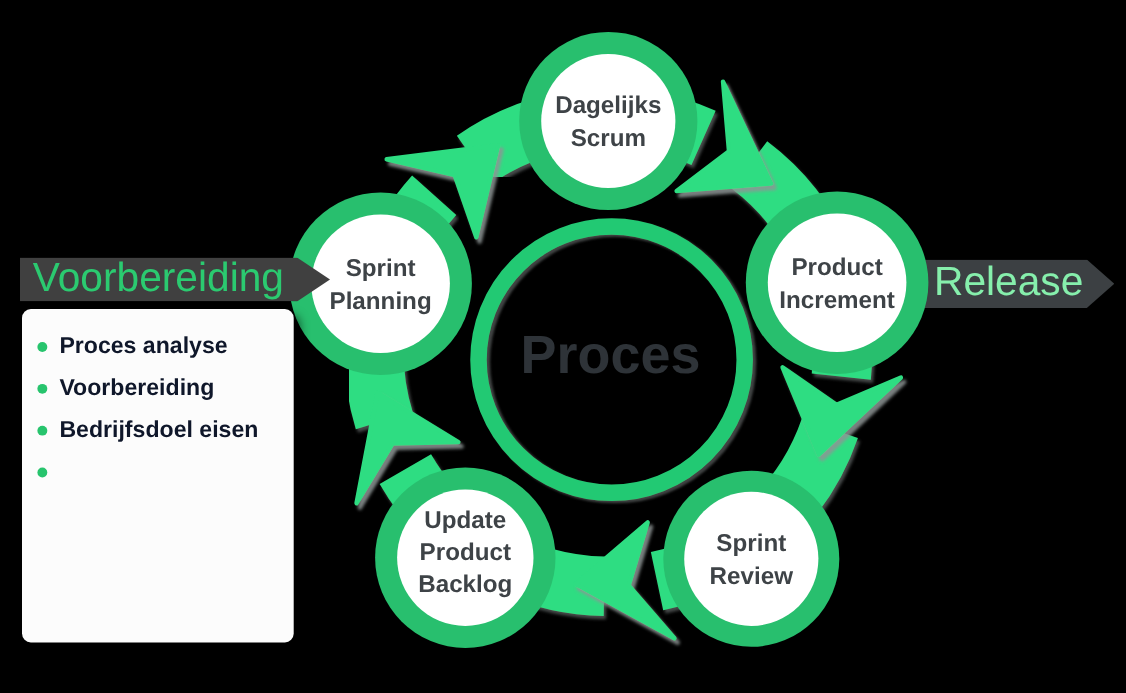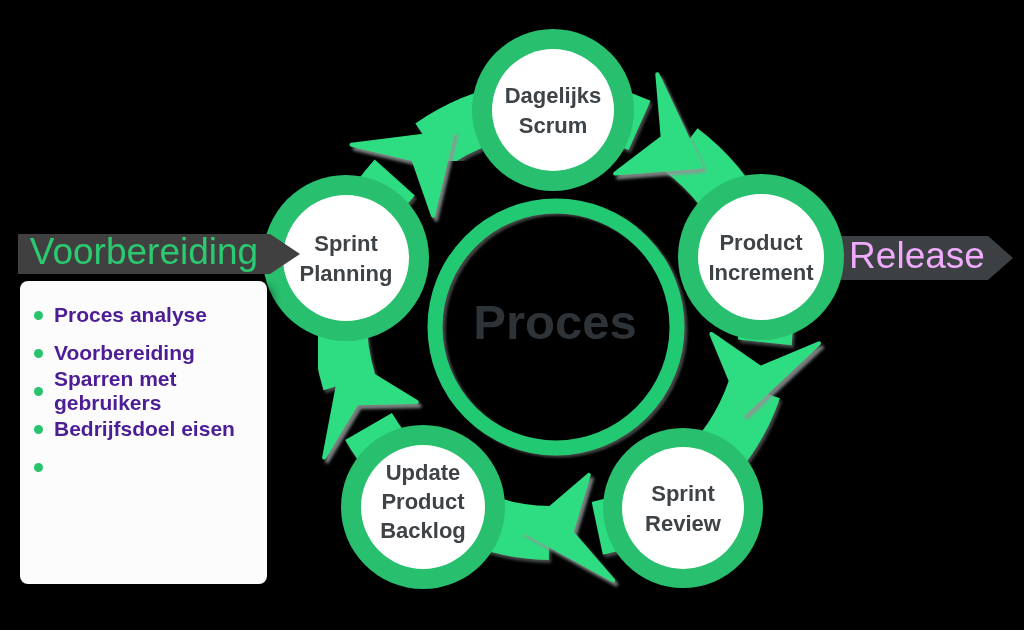--- a/index.html
+++ b/index.html
@@ -12,21 +12,21 @@
 
   
   .release-banner {
     position: absolute; left: 755px; top: 236px; width: 258px; height: 44px;
     background: #3c4043; z-index: 0;
     clip-path: polygon(0 0, 233px 0, 258px 50%, 233px 100%, 0 100%);
   }
   .release-banner .label {
     position: absolute; left: 88px; width: 148px; top: 50%;
     transform: translateY(-54%);
-    text-align: center; color: #f0abfc; font-size: 37px; font-weight: 400;
+    text-align: center; color: #86efac; font-size: 37px; font-weight: 400;
   }
 
   
   .prep-banner {
     position: absolute; left: 18px; top: 234px; width: 282px; height: 40px;
     background: #404040; z-index: 3;
     clip-path: polygon(0 0, 252px 0, 282px 50%, 252px 100%, 0 100%);
     filter: drop-shadow(2px 3px 2px rgba(0,0,0,0.45));
     text-decoration: underline;
   }
@@ -36,21 +36,21 @@
     text-align: center; color: #2bca70; font-size: 37px; font-weight: 400;
   }
   .prep-panel {
     position: absolute; left: 20px; top: 281px; width: 247px; height: 303px;
     background: #fcfcfc; border-radius: 8px; z-index: 2;
     box-shadow: 5px 6px 9px rgba(0,0,0,0.55);
   }
   .prep-list { list-style: none; margin: 0; padding: 15px 0 0 14px; }
   .prep-list li {
     height: 38px; display: flex; align-items: center;
-    font-size: 21px; font-weight: 700; color: #4c1d95;
+    font-size: 21px; font-weight: 700; color: #0f172a;
   }
   .prep-list .bullet {
     width: 9px; height: 9px; border-radius: 50%;
     background: #27c46d; margin-right: 11px; flex: 0 0 auto;
   }
 
   .node-label { font-size: 22px; font-weight: 700; fill: #3e4347; }
   .center-label { font-size: 49px; font-weight: 700; fill: #2e3338; }
 </style>
 </head>
@@ -135,24 +135,20 @@
       <li>
           <span class="bullet"></span>
           <span>Proces analyse</span>
         </li>
       <li>
           <span class="bullet"></span>
           <span>Voorbereiding</span>
         </li>
       <li>
           <span class="bullet"></span>
-          <span>Sparren met gebruikers</span>
-        </li>
-      <li>
-          <span class="bullet"></span>
           <span>Bedrijfsdoel eisen</span>
         </li>
       <li>
           <span class="bullet"></span>
         </li>
     </ul>
   </div>
   <div class="prep-banner">
     <div class="label">Voorbereiding</div>
   </div>

